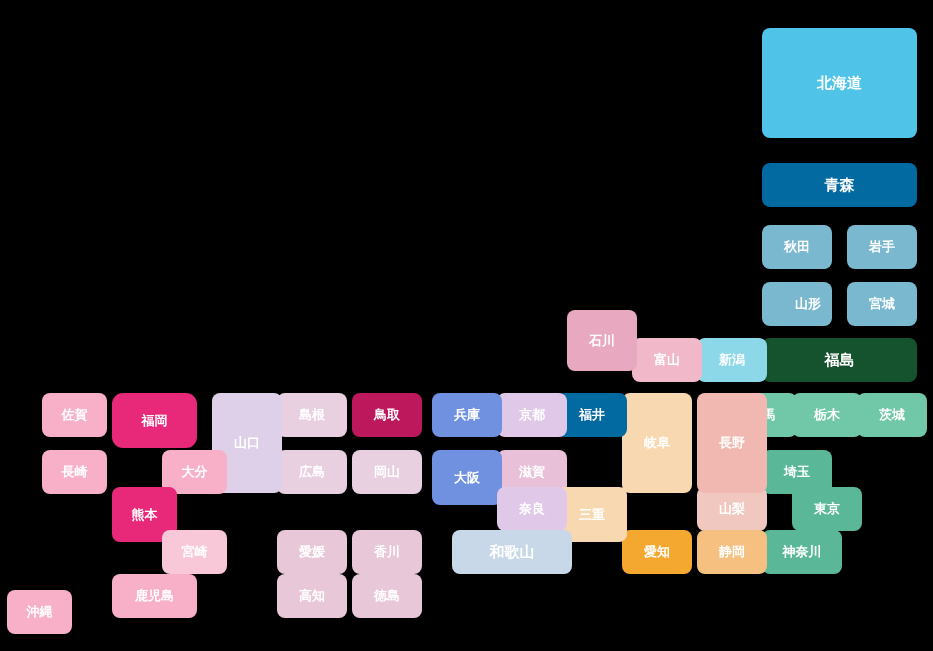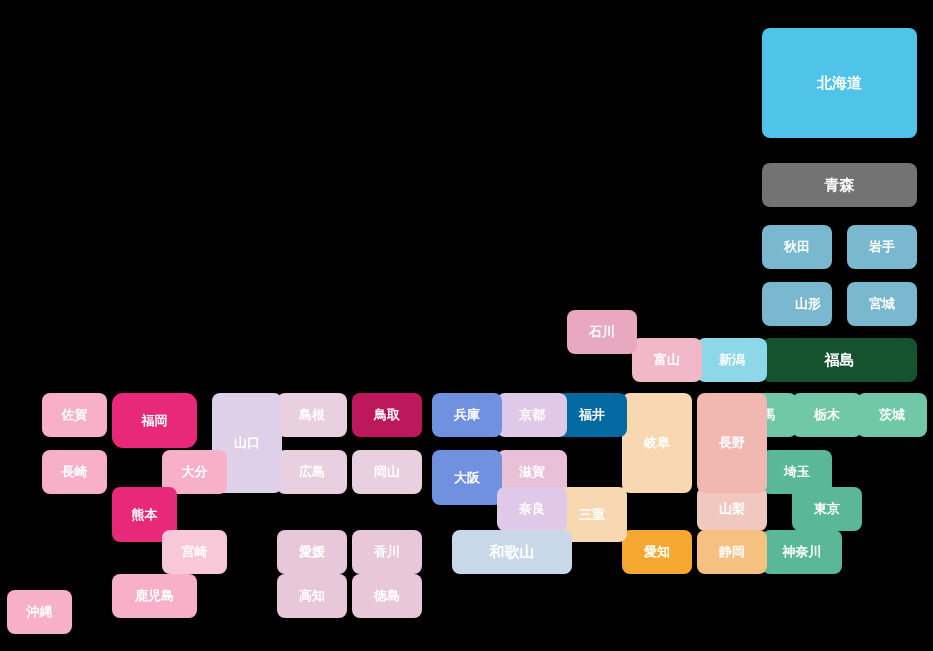--- a/index.html
+++ b/index.html
@@ -28,21 +28,21 @@
       user-select: none;
     }
   </style>
 </head>
 <body>
 
 <div class="map-container">
 <div class="prefecture" style="left: 762px; top: 28px; width: 155px; height: 110px; background: rgb(79, 195, 232); font-size: 15px;">
       <span>北海道</span>
     </div>
-    <div class="prefecture" style="left: 762px; top: 163px; width: 155px; height: 44px; background: #737373; font-size: 15px;">
+    <div class="prefecture" style="left: 762px; top: 163px; width: 155px; height: 44px; background: #0369a1; font-size: 15px;">
       <span>青森</span>
     </div>
     <div class="prefecture" style="left: 762px; top: 225px; width: 70px; height: 44px; background: rgb(122, 184, 208); font-size: 13px;">
       <span>秋田</span>
     </div>
     <div class="prefecture" style="left: 847px; top: 225px; width: 70px; height: 44px; background: rgb(122, 184, 208); font-size: 13px;">
       <span>岩手</span>
     </div>
     <div class="prefecture" style="left: 762px; top: 282px; width: 70px; height: 44px; background: rgb(122, 184, 208); font-size: 13px; padding-left: 22px;">
       <span>山形</span>
@@ -52,21 +52,21 @@
     </div>
     <div class="prefecture" style="left: 762px; top: 338px; width: 155px; height: 44px; background: #14532d; font-size: 15px;">
       <span>福島</span>
     </div>
     <div class="prefecture" style="left: 697px; top: 338px; width: 70px; height: 44px; background: rgb(141, 216, 232); font-size: 13px;">
       <span>新潟</span>
     </div>
     <div class="prefecture" style="left: 632px; top: 338px; width: 70px; height: 44px; background: rgb(240, 184, 200); font-size: 13px;">
       <span>富山</span>
     </div>
-    <div class="prefecture" style="left: 567px; top: 310px; width: 70px; height: 44px; background: rgb(232, 168, 192); font-size: 13px;">
+    <div class="prefecture" style="left: 567px; top: 310px; width: 70px; height: 61px; background: rgb(232, 168, 192); font-size: 13px;">
       <span>石川</span>
     </div>
     <div class="prefecture" style="left: 857px; top: 393px; width: 70px; height: 44px; background: rgb(112, 200, 168); font-size: 13px;">
       <span>茨城</span>
     </div>
     <div class="prefecture" style="left: 792px; top: 393px; width: 70px; height: 44px; background: rgb(112, 200, 168); font-size: 13px;">
       <span>栃木</span>
     </div>
     <div class="prefecture" style="left: 727px; top: 393px; width: 70px; height: 44px; background: rgb(112, 200, 168); font-size: 13px;">
       <span>群馬</span>

